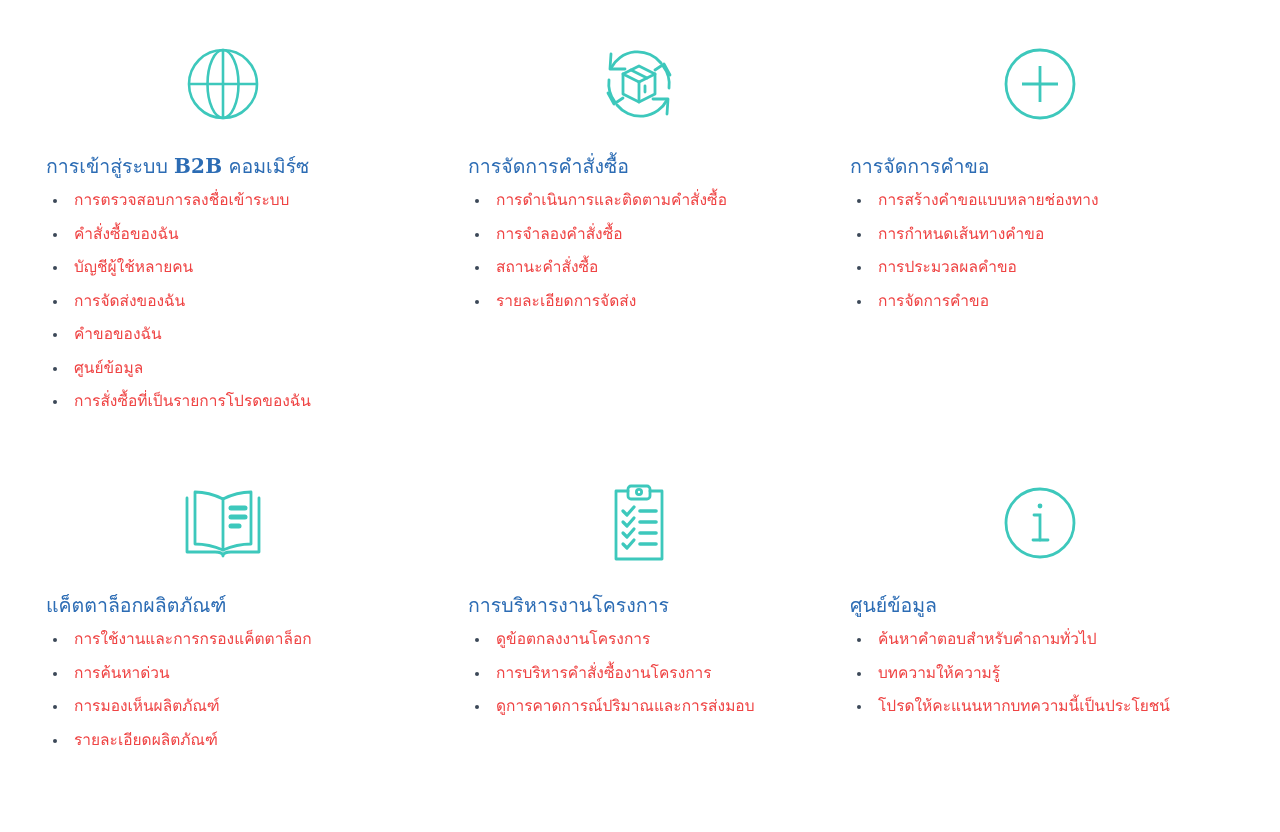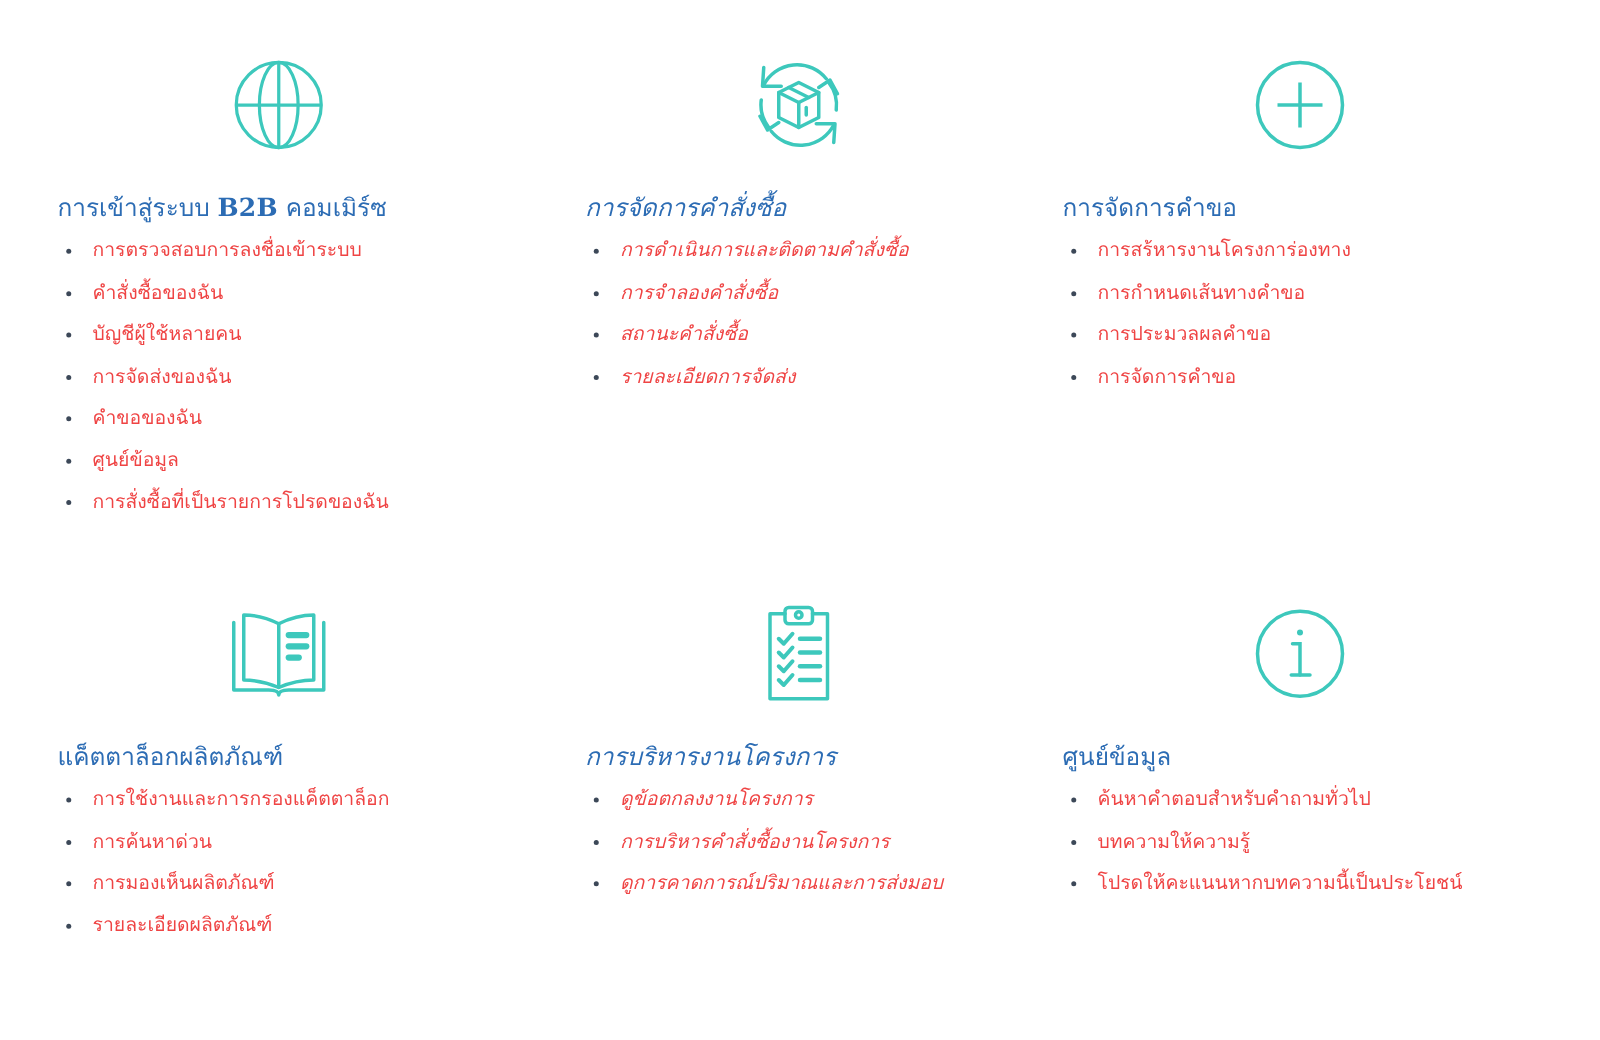--- a/index.html
+++ b/index.html
@@ -74,21 +74,21 @@
     top: 6px;
     width: 4px;
     height: 4px;
     background: #3c4858;
     border-radius: 50%;
     display: block;
   }
 
   
   .c1 { margin-left: 46px; }
-  .c2 { margin-left: 48px; font-style: italic; }
+  .c2 { margin-left: 48px; }
   .c3 { margin-left: 20px; }
 </style>
 </head>
 <body>
 
 <div class="grid">
 
   <div class="cell c1">
     <div class="icon-wrap">
       <svg width="74" height="74" viewBox="0 0 74 74" fill="none" stroke="#3dc8bc" stroke-width="2.6">
@@ -148,21 +148,21 @@
       <svg width="74" height="74" viewBox="0 0 74 74" fill="none" stroke="#3dc8bc" stroke-width="2.8">
         <circle cx="37" cy="37" r="34"></circle>
         <line x1="37" y1="19" x2="37" y2="55"></line>
         <line x1="19" y1="37" x2="55" y2="37"></line>
       </svg>
     </div>
     <h3 class="card-title">
       <span>การจัดการคำขอ</span><span class="bold-latin"></span><span></span>
     </h3>
     <ul class="feature-list">
-      <li><span class="bullet"></span><span>การสร้หารงานโครงการ่องทาง</span></li>
+      <li><span class="bullet"></span><span>การสร้างคำขอแบบหลายช่องทาง</span></li>
       <li><span class="bullet"></span><span>การกำหนดเส้นทางคำขอ</span></li>
       <li><span class="bullet"></span><span>การประมวลผลคำขอ</span></li>
       <li><span class="bullet"></span><span>การจัดการคำขอ</span></li>
     </ul>
   </div>
 
   <div class="cell c1" style="padding-top:45px">
     <div class="icon-wrap">
       <svg width="84" height="74" viewBox="0 0 84 74" fill="none" stroke="#3dc8bc" stroke-width="2.8" stroke-linejoin="round" stroke-linecap="round">
         <path d="M6 12 L6 66 L34 66 Q42 66 42 70 Q42 66 50 66 L78 66 L78 12"></path>

